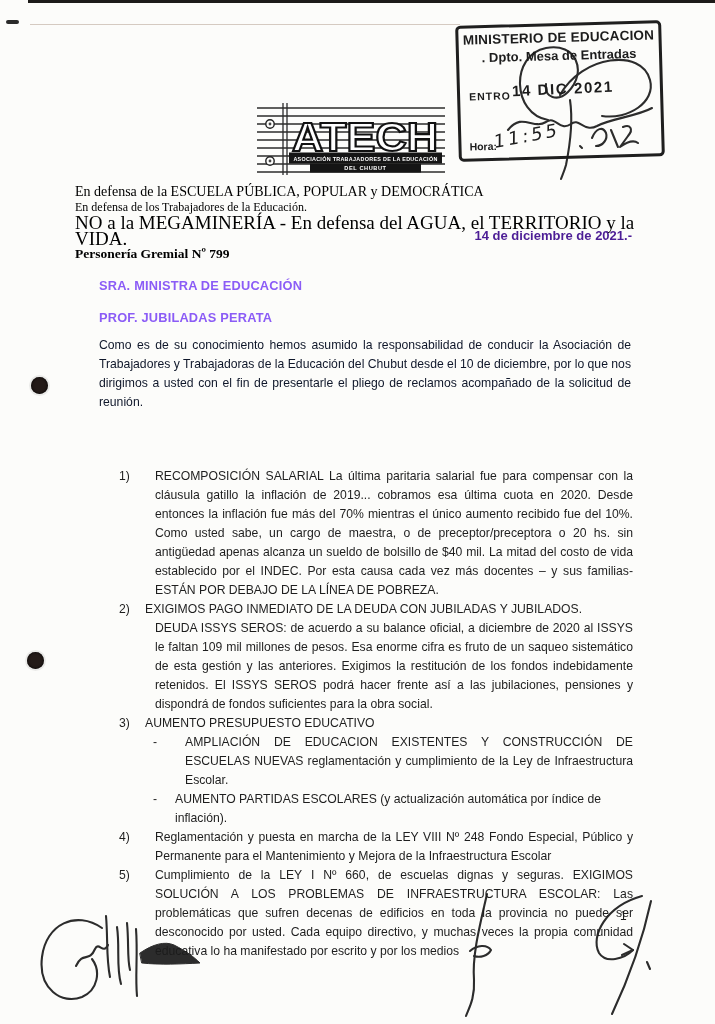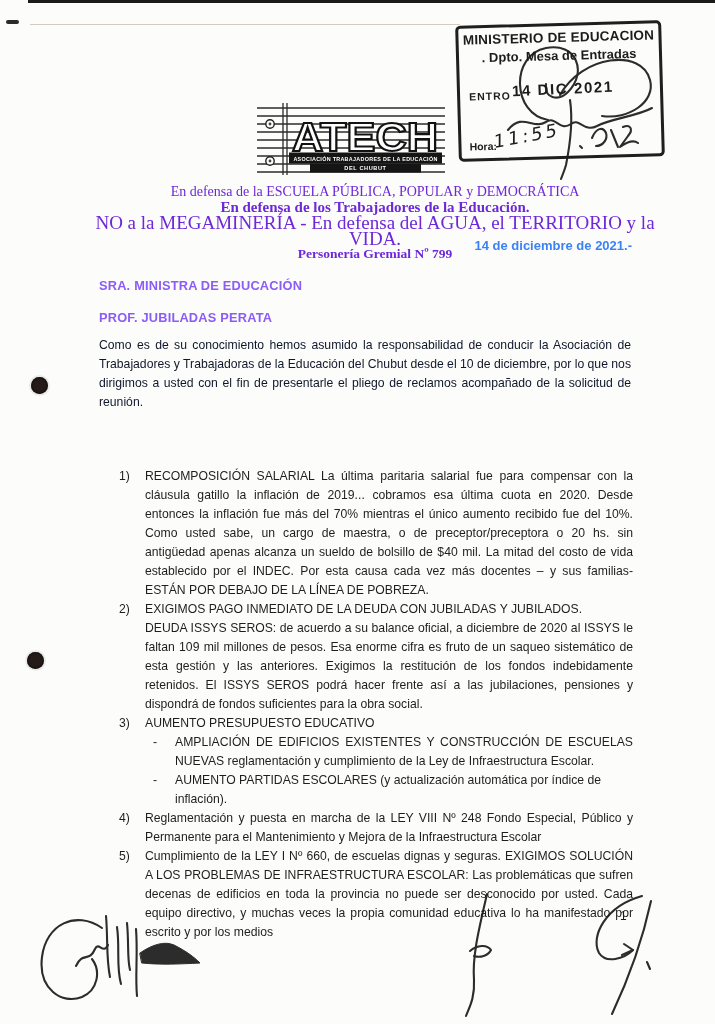--- a/index.html
+++ b/index.html
@@ -22,39 +22,39 @@
   .stamp-entro{position:absolute;left:9px;top:62px;font-size:10.5px;font-weight:bold;letter-spacing:1px;}
   .stamp-date{position:absolute;left:52px;top:54px;font-size:15px;font-weight:bold;letter-spacing:1.6px;transform:rotate(-1deg);white-space:nowrap;}
   .stamp-hora{position:absolute;left:8px;top:112px;font-size:10.5px;font-weight:bold;}
   .stamp-time{position:absolute;left:32px;top:98px;font-size:18px;font-style:italic;letter-spacing:3px;
               font-family:"DejaVu Sans",sans-serif;transform:rotate(-9deg);}
 
   
   .logo{position:absolute;left:257px;top:103px;width:188px;height:72px;}
 
   
-  .letterhead{position:absolute;left:75px;top:184px;width:600px;text-align:center;
-              font-family:"Liberation Serif",serif;color:#6d28d9;}
+  .letterhead{position:absolute;left:75px;top:184px;width:600px;
+              font-family:"Liberation Serif",serif;color:#000000;}
   .lh1{font-size:14px;line-height:15.5px;}
-  .lh2{font-size:15px;font-weight:bold;line-height:15.5px;}
+  .lh2{font-size:12px;font-weight:normal;line-height:15.5px;}
   .lh3{font-size:19px;line-height:15.5px;}
   .lh4{font-size:13.5px;font-weight:bold;line-height:15.5px;}
 
-  .date-line{position:absolute;left:380px;top:238px;width:252px;text-align:right;font-size:13px;font-weight:bold;color:#3b82f6;}
+  .date-line{position:absolute;left:380px;top:228px;width:252px;text-align:right;font-size:13px;font-weight:bold;color:#4c1d95;}
   .recipient{position:absolute;left:99px;font-size:12.8px;font-weight:bold;color:#8b5cf6;letter-spacing:.2px;}
   .r1{top:278px;}.r2{top:310px;}
 
   .para{position:absolute;left:99px;width:532px;font-size:12.2px;line-height:19px;text-align:justify;color:#0f172a;}
   .p1{top:336px;}
   .p2{top:419px;}
 
   .claims{position:absolute;left:119px;top:467px;width:514px;font-size:12.2px;line-height:19px;color:#1e1e1e;}
   .claim{position:relative;padding-left:26px;}
   .claim .num{position:absolute;left:0;top:0;}
-  .just{text-align:justify;}
+  .just{text-align:justify;margin-left:10px;}
   .subitem{position:relative;padding-left:22px;margin-left:8px;}
   .subitem .dash{position:absolute;left:0;top:0;}
 
   .pagenum{position:absolute;left:620px;top:909px;font-size:12px;color:#1a1a1a;}
   .handwriting{position:absolute;left:0;top:0;width:715px;height:1024px;pointer-events:none;}
 </style>
 </head>
 <body>
 
 <div class="page">
@@ -121,21 +121,21 @@
     <div class="claim">
       <span class="num">2)</span>
       <div class="ctext">EXIGIMOS PAGO INMEDIATO DE LA DEUDA CON JUBILADAS Y JUBILADOS.</div>
       <div class="ctext just">DEUDA ISSYS SEROS: de acuerdo a su balance oficial, a diciembre de 2020 al ISSYS le faltan 109 mil millones de pesos. Esa enorme cifra es fruto de un saqueo sistemático de esta gestión y las anteriores. Exigimos la restitución de los fondos indebidamente retenidos. El ISSYS SEROS podrá hacer frente así a las jubilaciones, pensiones y dispondrá de fondos suficientes para la obra social.</div>
     </div>
     <div class="claim">
       <span class="num">3)</span>
       <div class="ctext">AUMENTO PRESUPUESTO EDUCATIVO</div>
       <div class="subitem">
         <span class="dash">-</span>
-        <div class="stext just">AMPLIACIÓN DE EDIFICIOS EXISTENTES Y CONSTRUCCIÓN DE ESCUELAS NUEVAS reglamentación y cumplimiento de la Ley de Infraestructura Escolar.</div>
+        <div class="stext just">AMPLIACIÓN DE EDUCACION EXISTENTES Y CONSTRUCCIÓN DE ESCUELAS NUEVAS reglamentación y cumplimiento de la Ley de Infraestructura Escolar.</div>
       </div>
       <div class="subitem">
         <span class="dash">-</span>
         <div class="stext">AUMENTO PARTIDAS ESCOLARES (y actualización automática por índice de inflación).</div>
       </div>
     </div>
     <div class="claim">
       <span class="num">4)</span>
       <div class="ctext just">Reglamentación y puesta en marcha de la LEY VIII Nº 248 Fondo Especial, Público y Permanente para el Mantenimiento y Mejora de la Infraestructura Escolar</div>
     </div>

